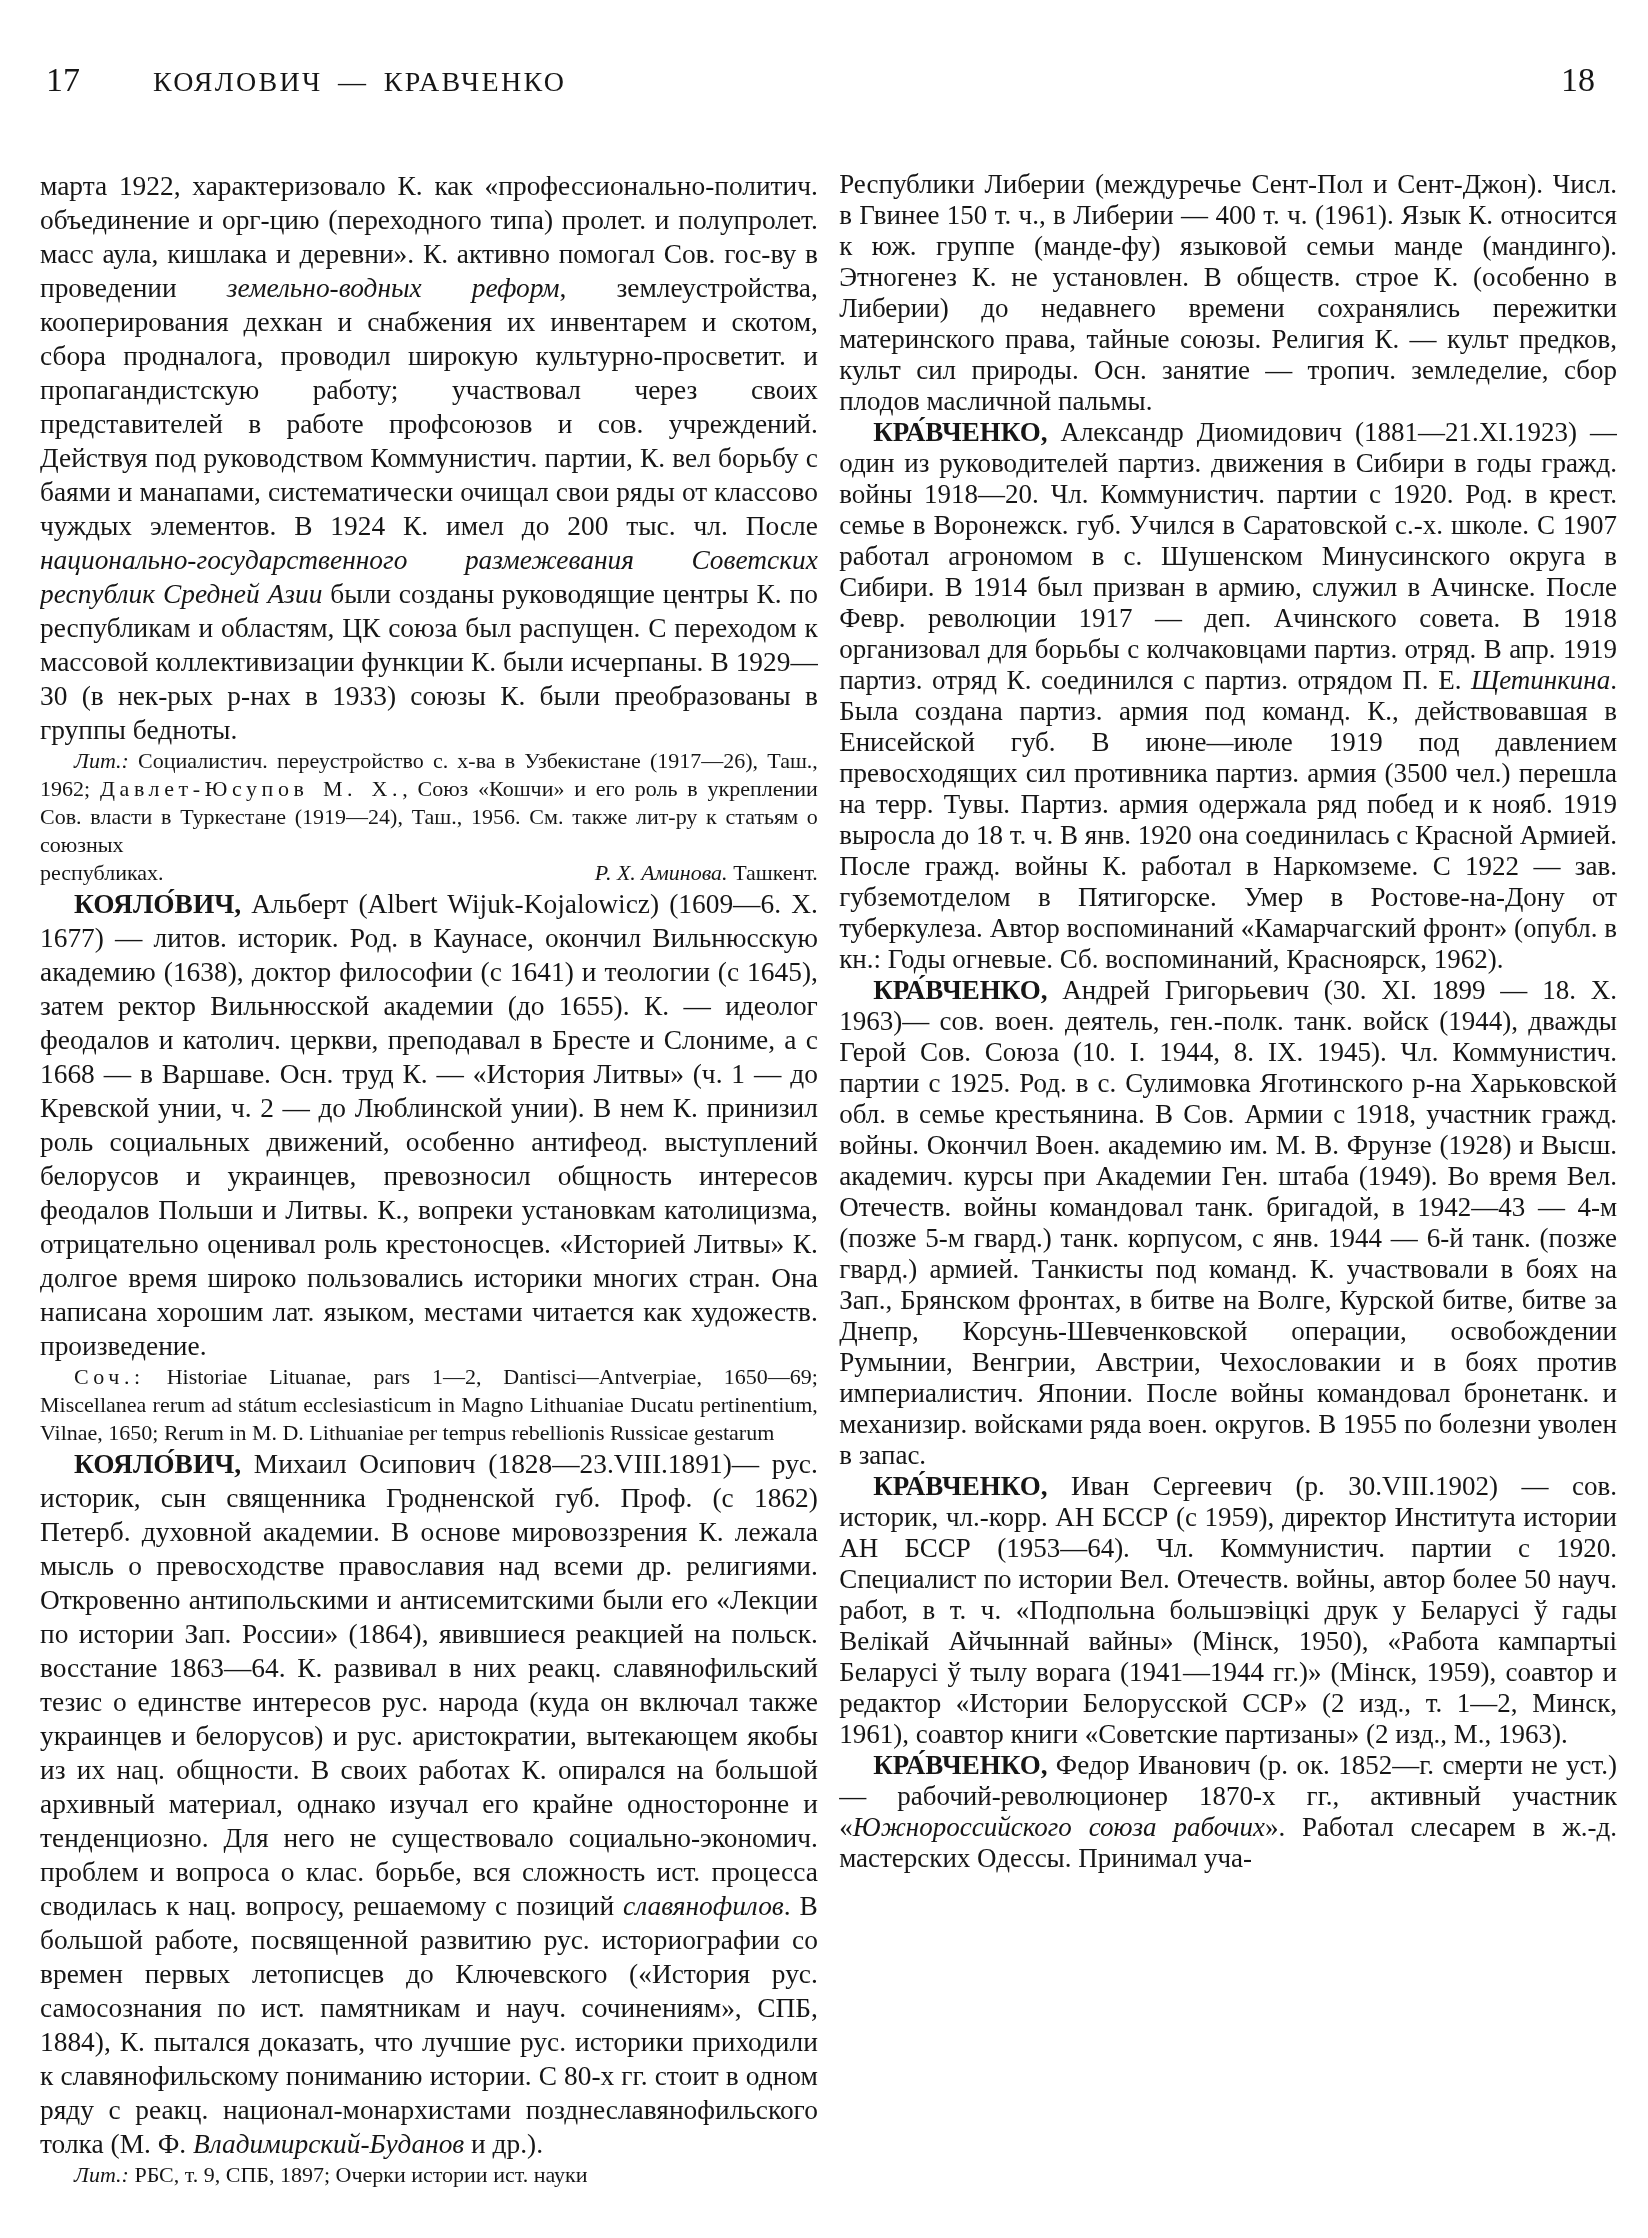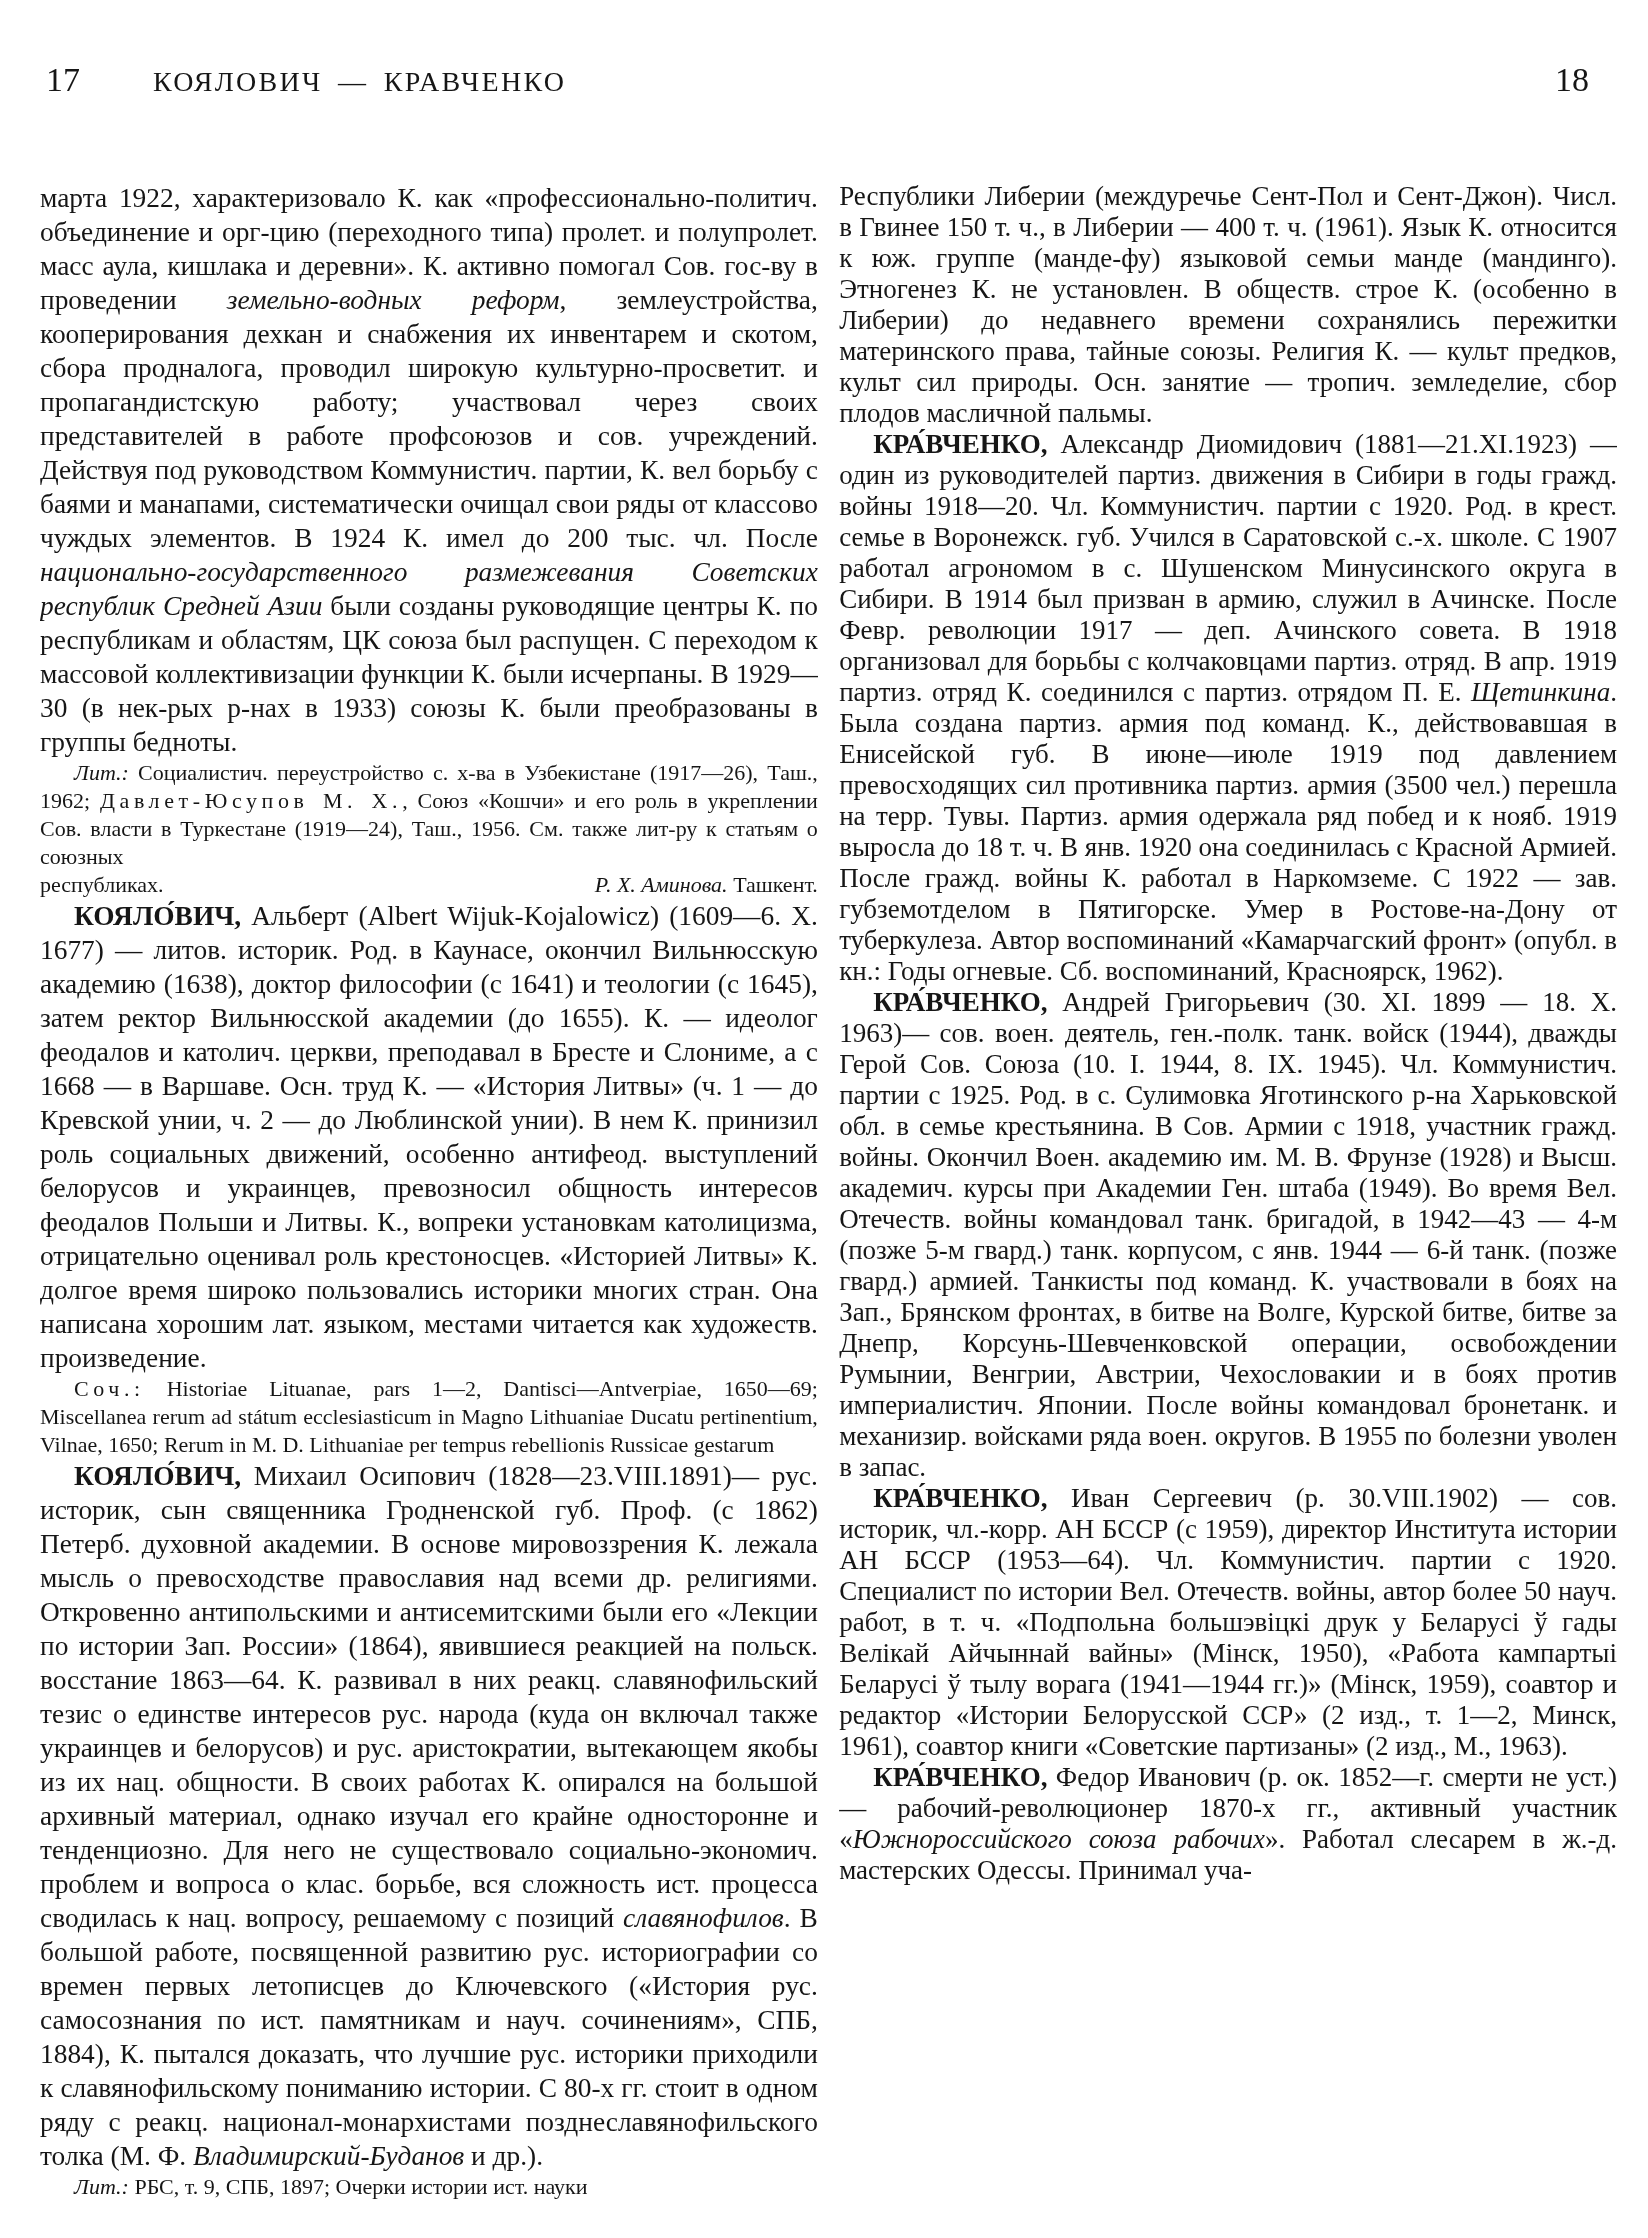--- a/index.html
+++ b/index.html
@@ -9,34 +9,34 @@
   *{margin:0;padding:0;box-sizing:border-box;}
   html,body{width:1649px;height:2239px;}
   body{
     background:var(--paper);
     color:var(--ink);
     font-family:"Liberation Serif","DejaVu Serif",serif;
     position:relative;
     overflow:hidden;
   }
   .page-header{
-    position:absolute;top:61px;left:46px;right:60px;
+    position:absolute;top:61px;left:46px;right:54px;
     display:flex;align-items:baseline;
   }
   .pagenum{font-size:34px;width:107px;}
   .pagenum.right{text-align:right;}
   .running-title{
     flex:1;text-align:left;font-size:28px;
     letter-spacing:2.3px;word-spacing:6.1px;
   }
   .columns{
     position:absolute;top:169px;left:40px;right:32px;bottom:27.4px;
     display:flex;gap:21.3px;overflow:hidden;
   }
-  .column{flex:1;text-align:justify;overflow:hidden;hyphens:none;margin-top:12px;}
+  .column{flex:1;text-align:justify;overflow:hidden;hyphens:none;}
   .column .block.body{font-size:27.4px;line-height:34px;}
   .column[data-name="column-right"] .block.body{font-size:27px;line-height:31px;}
   .block.fine,.sigline{font-size:22px;line-height:28px;}
   .block.indent{text-indent:34px;}
   .run-n{font-style:normal;}
   .run-b{font-weight:bold;}
   .run-i{font-style:italic;}
   .run-sp{letter-spacing:4.6px;}
   .sigline{display:flex;justify-content:space-between;align-items:baseline;gap:32px;}
   .sig-left{text-align:left;}

